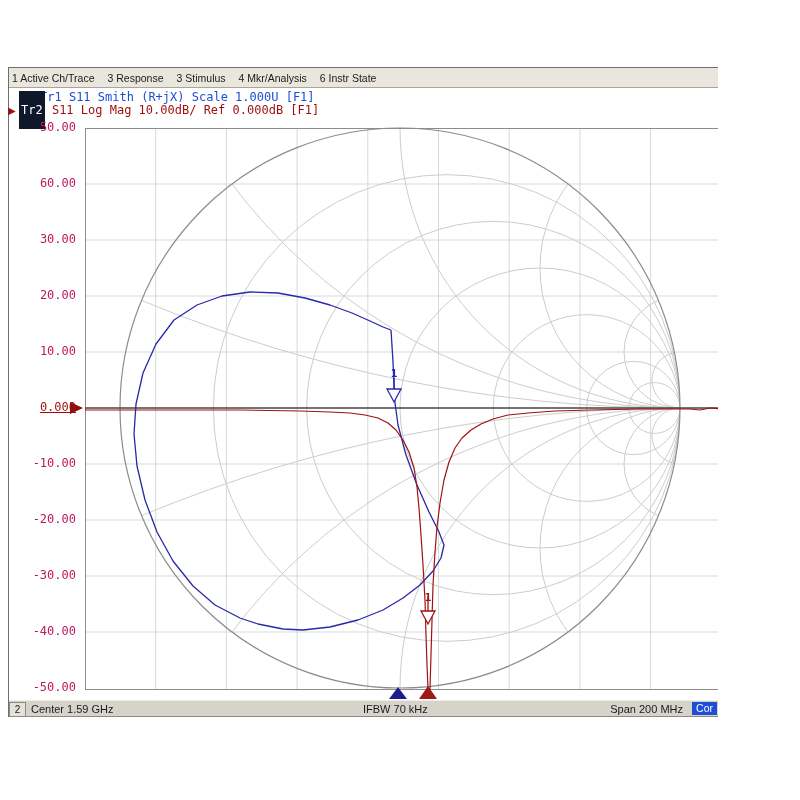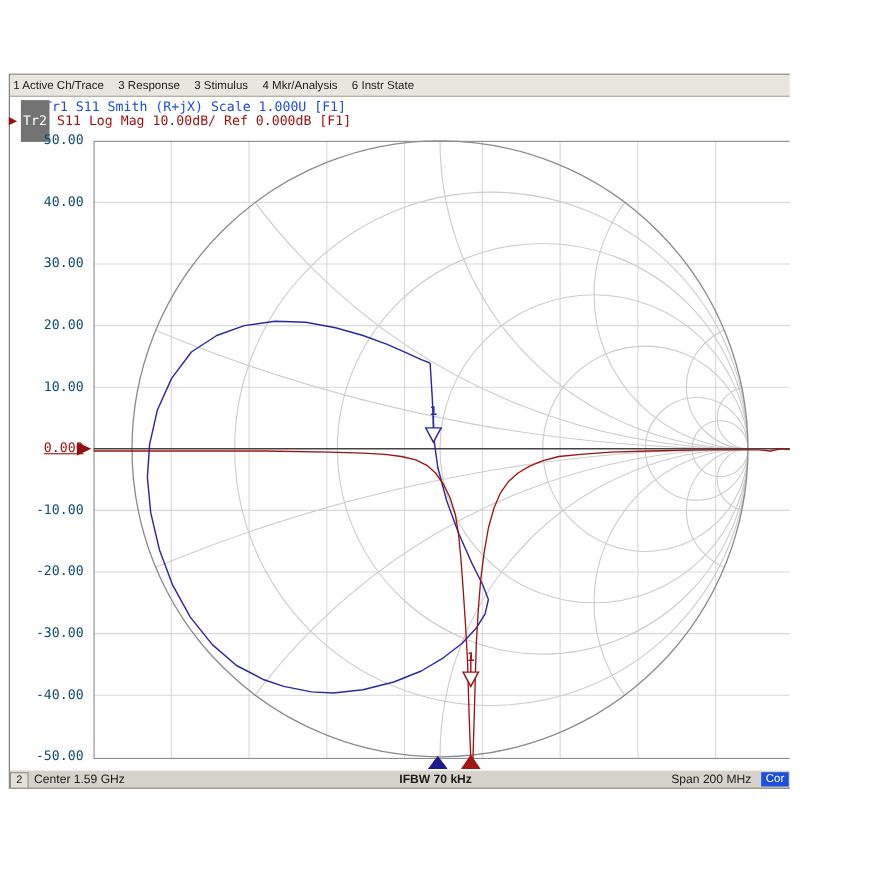--- a/index.html
+++ b/index.html
@@ -12,38 +12,38 @@
   
   #menubar{position:absolute;left:9px;top:68px;width:784px;height:20px;background:#e9e6dd;
            border-bottom:1px solid #a9a599;box-sizing:border-box;display:flex;align-items:center;
            gap:13px;padding-left:3px;font-size:10.5px;color:#1a1a1a;}
   .menu-item{white-space:nowrap;cursor:default;}
   
   .legend-line{position:absolute;font-size:12px;line-height:13px;white-space:pre;}
   #tr1-line{left:40px;top:91px;color:#1d4ed8;}
   #tr2-line{left:19px;top:104px;color:#9e0e0e;}
   #tr2-arrow{position:absolute;left:8px;top:104px;color:#9e0e0e;font-size:10px;line-height:13px;}
-  .tr2-badge{background:#737373;color:#ffffff;padding:12px 2px;}
+  .tr2-badge{background:#0f172a;color:#ffffff;padding:12px 2px;}
   
   #marker-readout{position:absolute;left:78px;top:139px;font-size:12px;color:#9e0e0e;white-space:pre;}
   
-  .ylab{position:absolute;left:16px;width:60px;text-align:right;font-size:12px;color:#0c4a6e;line-height:13px;}
+  .ylab{position:absolute;left:16px;width:60px;text-align:right;font-size:12px;color:#be185d;line-height:13px;}
   .ylab.ref{color:#9e0e0e;text-decoration:underline;}
   
   .mklabel{position:absolute;width:12px;text-align:center;font-size:11px;font-weight:bold;line-height:11px;}
   #mk-blue{left:388px;top:368px;color:#2828a8;}
   #mk-red{left:422px;top:592px;color:#9e1212;}
   
   #statusbar{position:absolute;left:9px;top:700px;width:784px;height:17px;background:#d6d3ca;
              border-top:1px solid #efede6;border-bottom:1px solid #8e8a80;box-sizing:border-box;
              font-size:11px;color:#1a1a1a;}
   #ch-box{position:absolute;left:0px;top:1px;width:15px;height:13px;border:1px solid #8e8a80;
           background:#e4e1d8;text-align:center;font-size:10px;line-height:13px;}
   #center-text{position:absolute;left:22px;top:1px;line-height:14px;}
-  #ifbw-text{position:absolute;left:354px;top:1px;line-height:14px;font-weight:bold;}
+  #ifbw-text{position:absolute;left:354px;top:1px;line-height:14px;}
   #span-text{position:absolute;right:110px;top:1px;line-height:14px;}
   #cor-badge{position:absolute;right:76px;top:1px;background:#1d4ed8;color:#ffffff;
              padding:0 4px;font-size:10.5px;line-height:13px;}
   #ind-box{position:absolute;right:60px;top:1px;width:11px;height:12px;border:1px solid #8e8a80;
            background:#cac7be;}
   svg{position:absolute;left:0;top:0;pointer-events:none;}
 </style>
 </head>
 <body>
 
@@ -141,21 +141,21 @@
     <polygon points="389,699 407,699 398,687" fill="#1c1c8c"></polygon>
     <polygon points="419,699 437,699 428,686" fill="#a01818"></polygon>
   </svg>
 
   <span id="tr2-arrow">▶</span>
   <div id="tr1-line" class="legend-line mono"><span>Tr1</span> <span>S11 Smith (R+jX) Scale 1.000U [F1]</span></div>
   <div id="tr2-line" class="legend-line mono"><span class="tr2-badge">Tr2</span> <span>S11 Log Mag 10.00dB/ Ref 0.000dB [F1]</span></div>
 
 
   <div class="ylab mono" style="top:121px">50.00</div>
-  <div class="ylab mono" style="top:177px">40.00</div>
+  <div class="ylab mono" style="top:177px">60.00</div>
   <div class="ylab mono" style="top:233px">30.00</div>
   <div class="ylab mono" style="top:289px">20.00</div>
   <div class="ylab mono" style="top:345px">10.00</div>
   <div class="ylab mono ref" style="top:401px">0.000</div>
   <div class="ylab mono" style="top:457px">-10.00</div>
   <div class="ylab mono" style="top:513px">-20.00</div>
   <div class="ylab mono" style="top:569px">-30.00</div>
   <div class="ylab mono" style="top:625px">-40.00</div>
   <div class="ylab mono" style="top:681px">-50.00</div>
 

